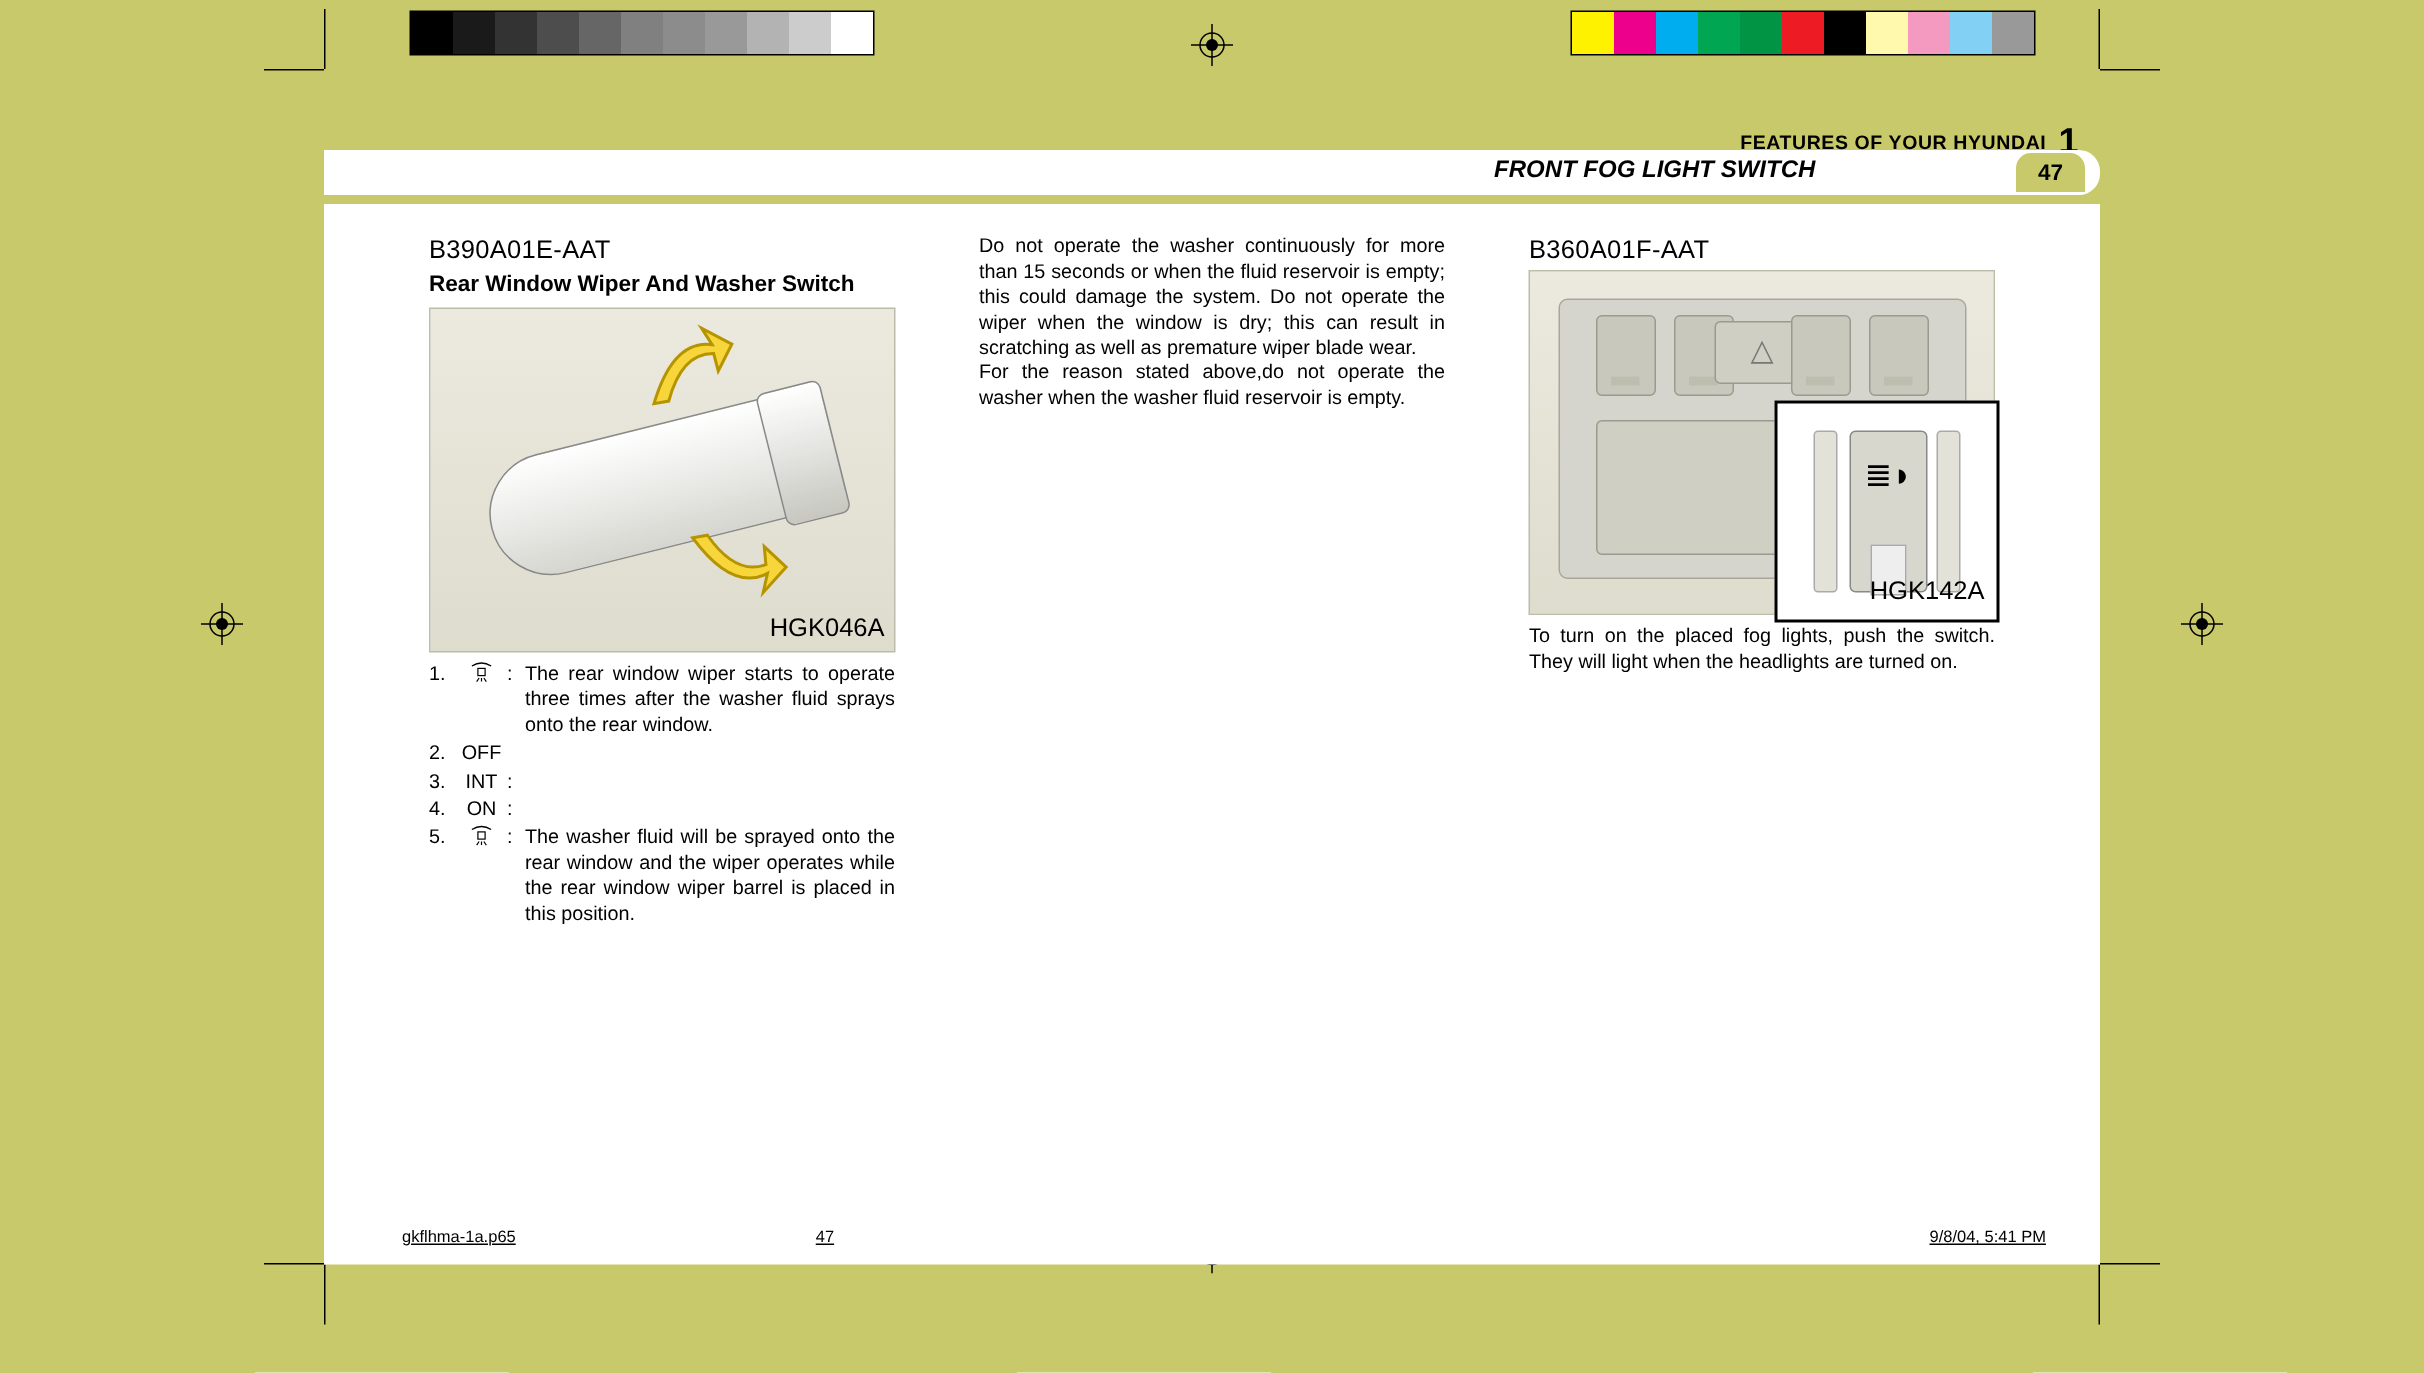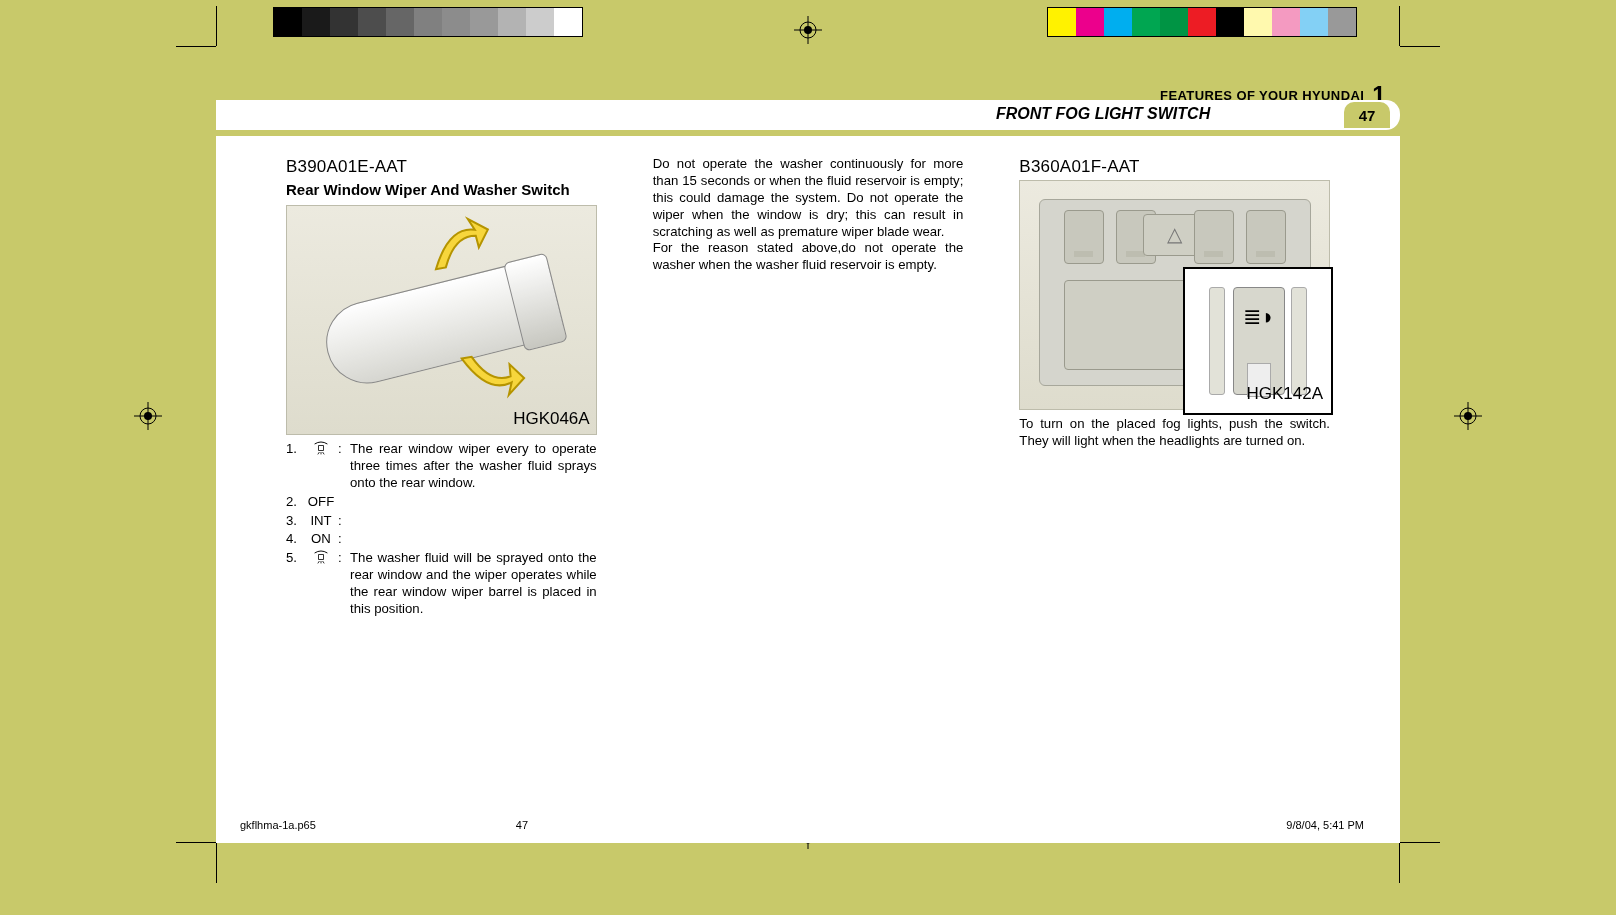--- a/index.html
+++ b/index.html
@@ -176,23 +176,23 @@
   .li .sym { width:34px; flex:none; display:flex; justify-content:center; align-items:flex-start; }
   .li .colon { width:12px; flex:none; }
   .li .txt { flex:1; }
   .washicon svg { width:16px; height:14px; }
 
   .para { text-align:justify; }
 
   
   .footer {
     position: absolute;
-    left: 24px; right: 36px; bottom: 6px; height: 18px;
+    left: 52px; right: 36px; bottom: 6px; height: 18px;
     font-size: 11px; color:#000;
-    display:flex; justify-content:flex-start; gap:200px;
+    display:flex; justify-content:flex-start; gap:200px;text-decoration:underline;
   }
   .footer .f3 { margin-left:auto; }
 </style>
 </head>
 <body>
 
 <div class="crop-tl-h"></div>
 <div class="crop-tl-v"></div>
 <div class="crop-tr-h"></div>
 <div class="crop-tr-vA"></div>
@@ -298,21 +298,21 @@
               <div class="sym">
                 <span class="washicon"><svg viewBox="0 0 20 16">
                     <path d="M2 3 Q10 -2 18 3" fill="none" stroke="#000" stroke-width="1.2"></path>
                     <rect x="7" y="5" width="6" height="6" fill="none" stroke="#000"></rect>
                     <line x1="8" y1="13" x2="6" y2="16" stroke="#000"></line>
                     <line x1="10" y1="13" x2="10" y2="16" stroke="#000"></line>
                     <line x1="12" y1="13" x2="14" y2="16" stroke="#000"></line>
                   </svg></span>
               </div>
               <div class="colon">:</div>
-              <div class="txt">The rear window wiper every to operate three times after the washer fluid sprays onto the rear window.</div>
+              <div class="txt">The rear window wiper starts to operate three times after the washer fluid sprays onto the rear window.</div>
             </div>
             <div class="li">
               <div class="num">2.</div>
               <div class="sym">OFF</div>
             </div>
             <div class="li">
               <div class="num">3.</div>
               <div class="sym">INT</div>
               <div class="colon">:</div>
             </div>

